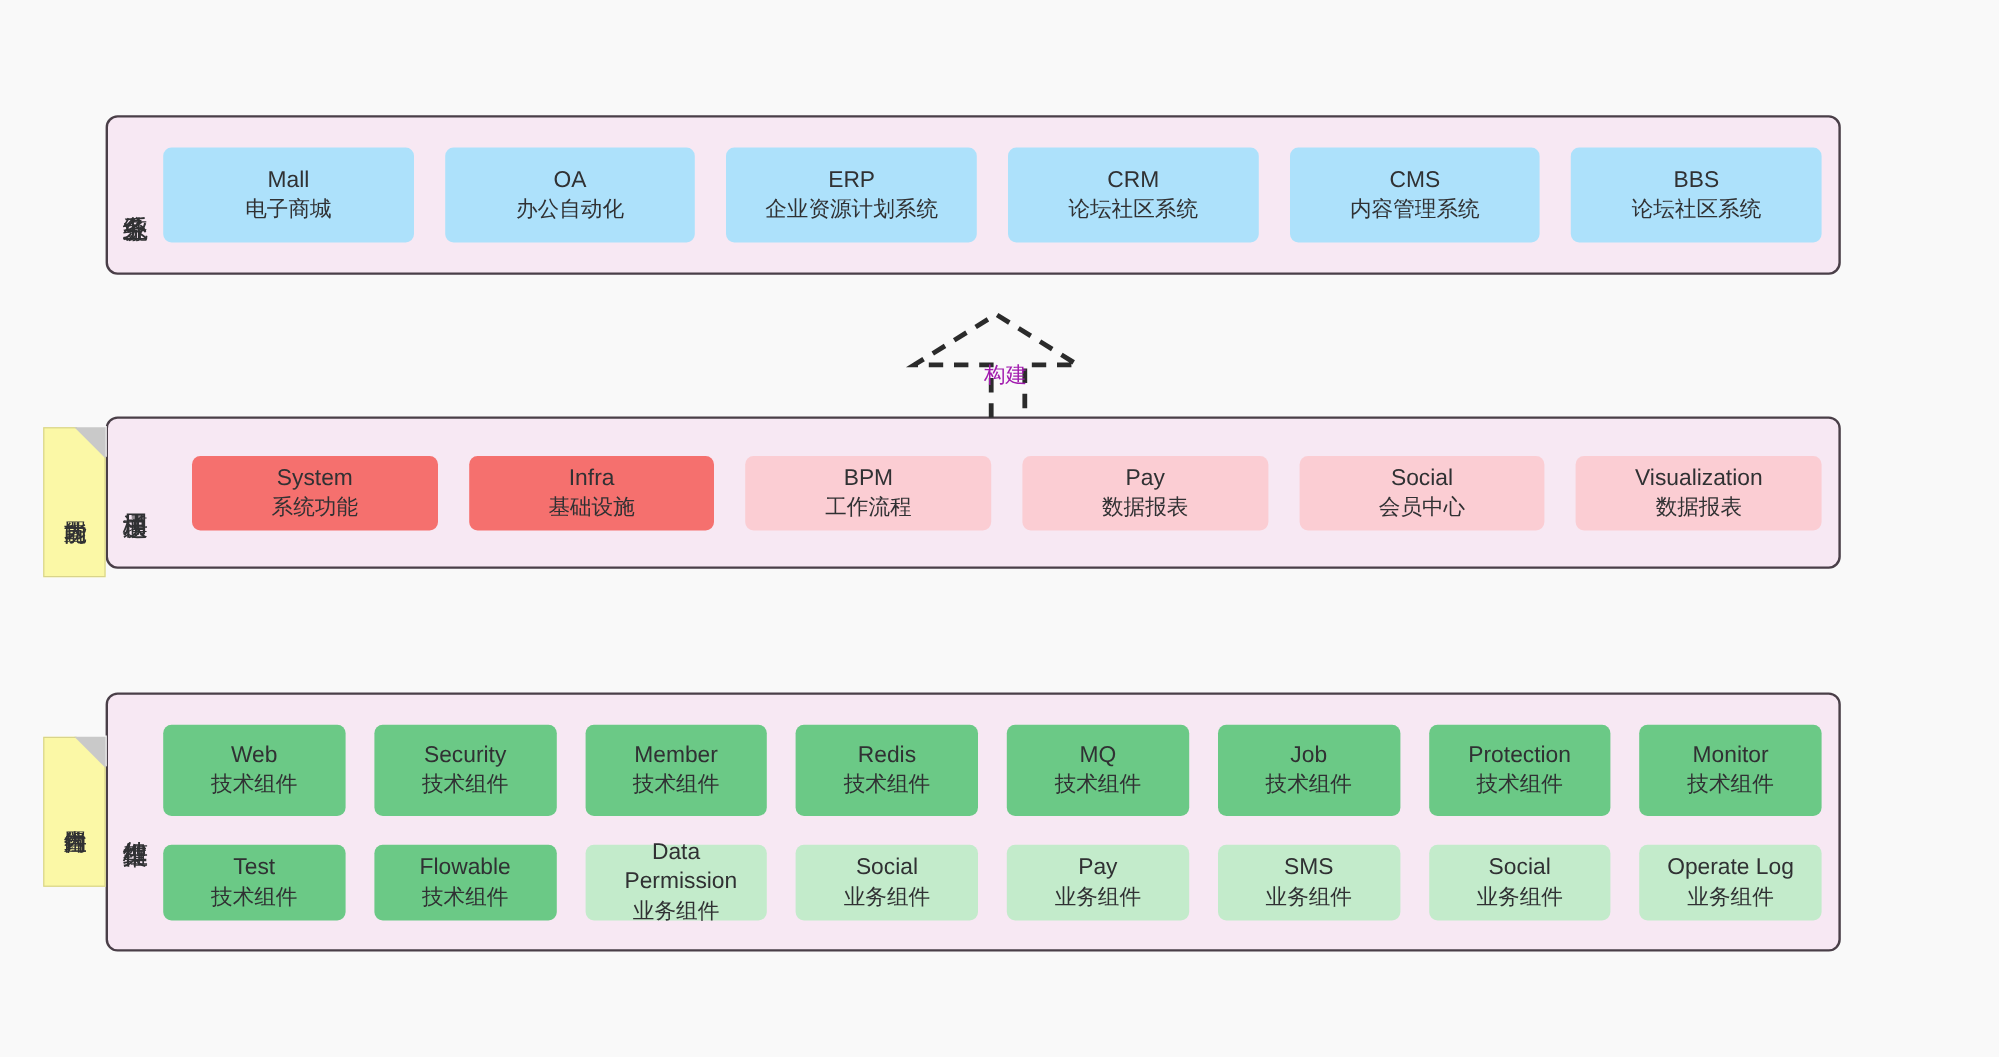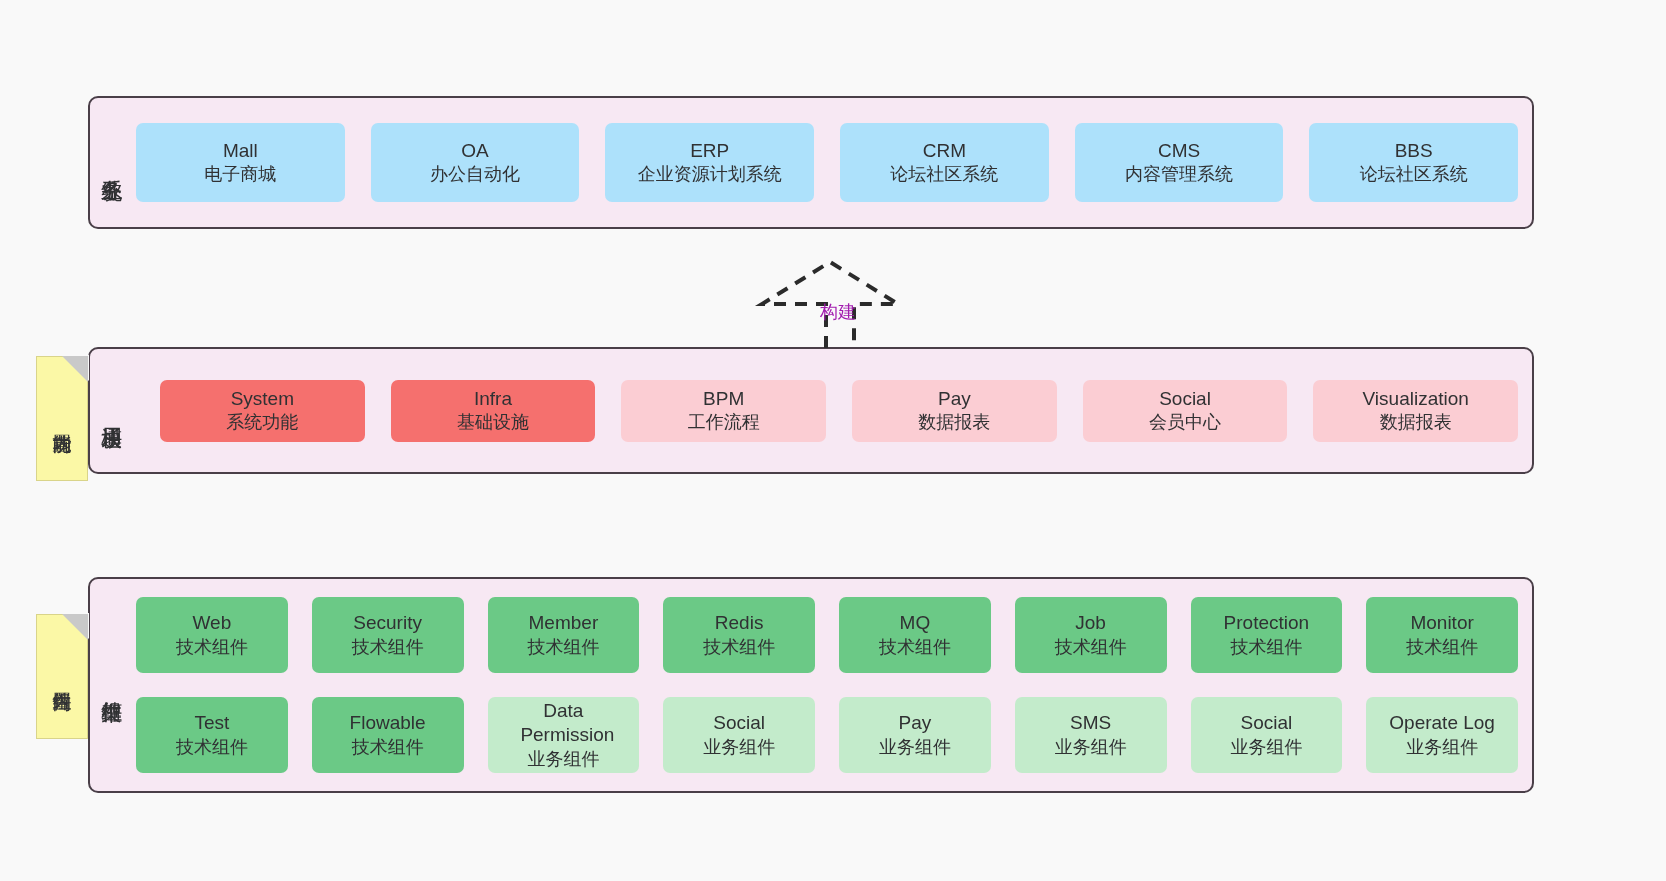--- a/index.html
+++ b/index.html
@@ -288,21 +288,21 @@
           <span class="cn">技术组件</span>
         </div>
 
         <div class="box green">
           <span class="en">Monitor</span>
           <span class="cn">技术组件</span>
         </div>
 
       </div>
 
-      <div class="row" style="height:76px; gap:24px;margin-top:10px;">
+      <div class="row" style="height:63px; gap:24px;margin-top:10px;">
 
         <div class="box green">
           <span class="en">Test</span>
           <span class="cn">技术组件</span>
         </div>
 
         <div class="box green">
           <span class="en">Flowable</span>
           <span class="cn">技术组件</span>
         </div>

